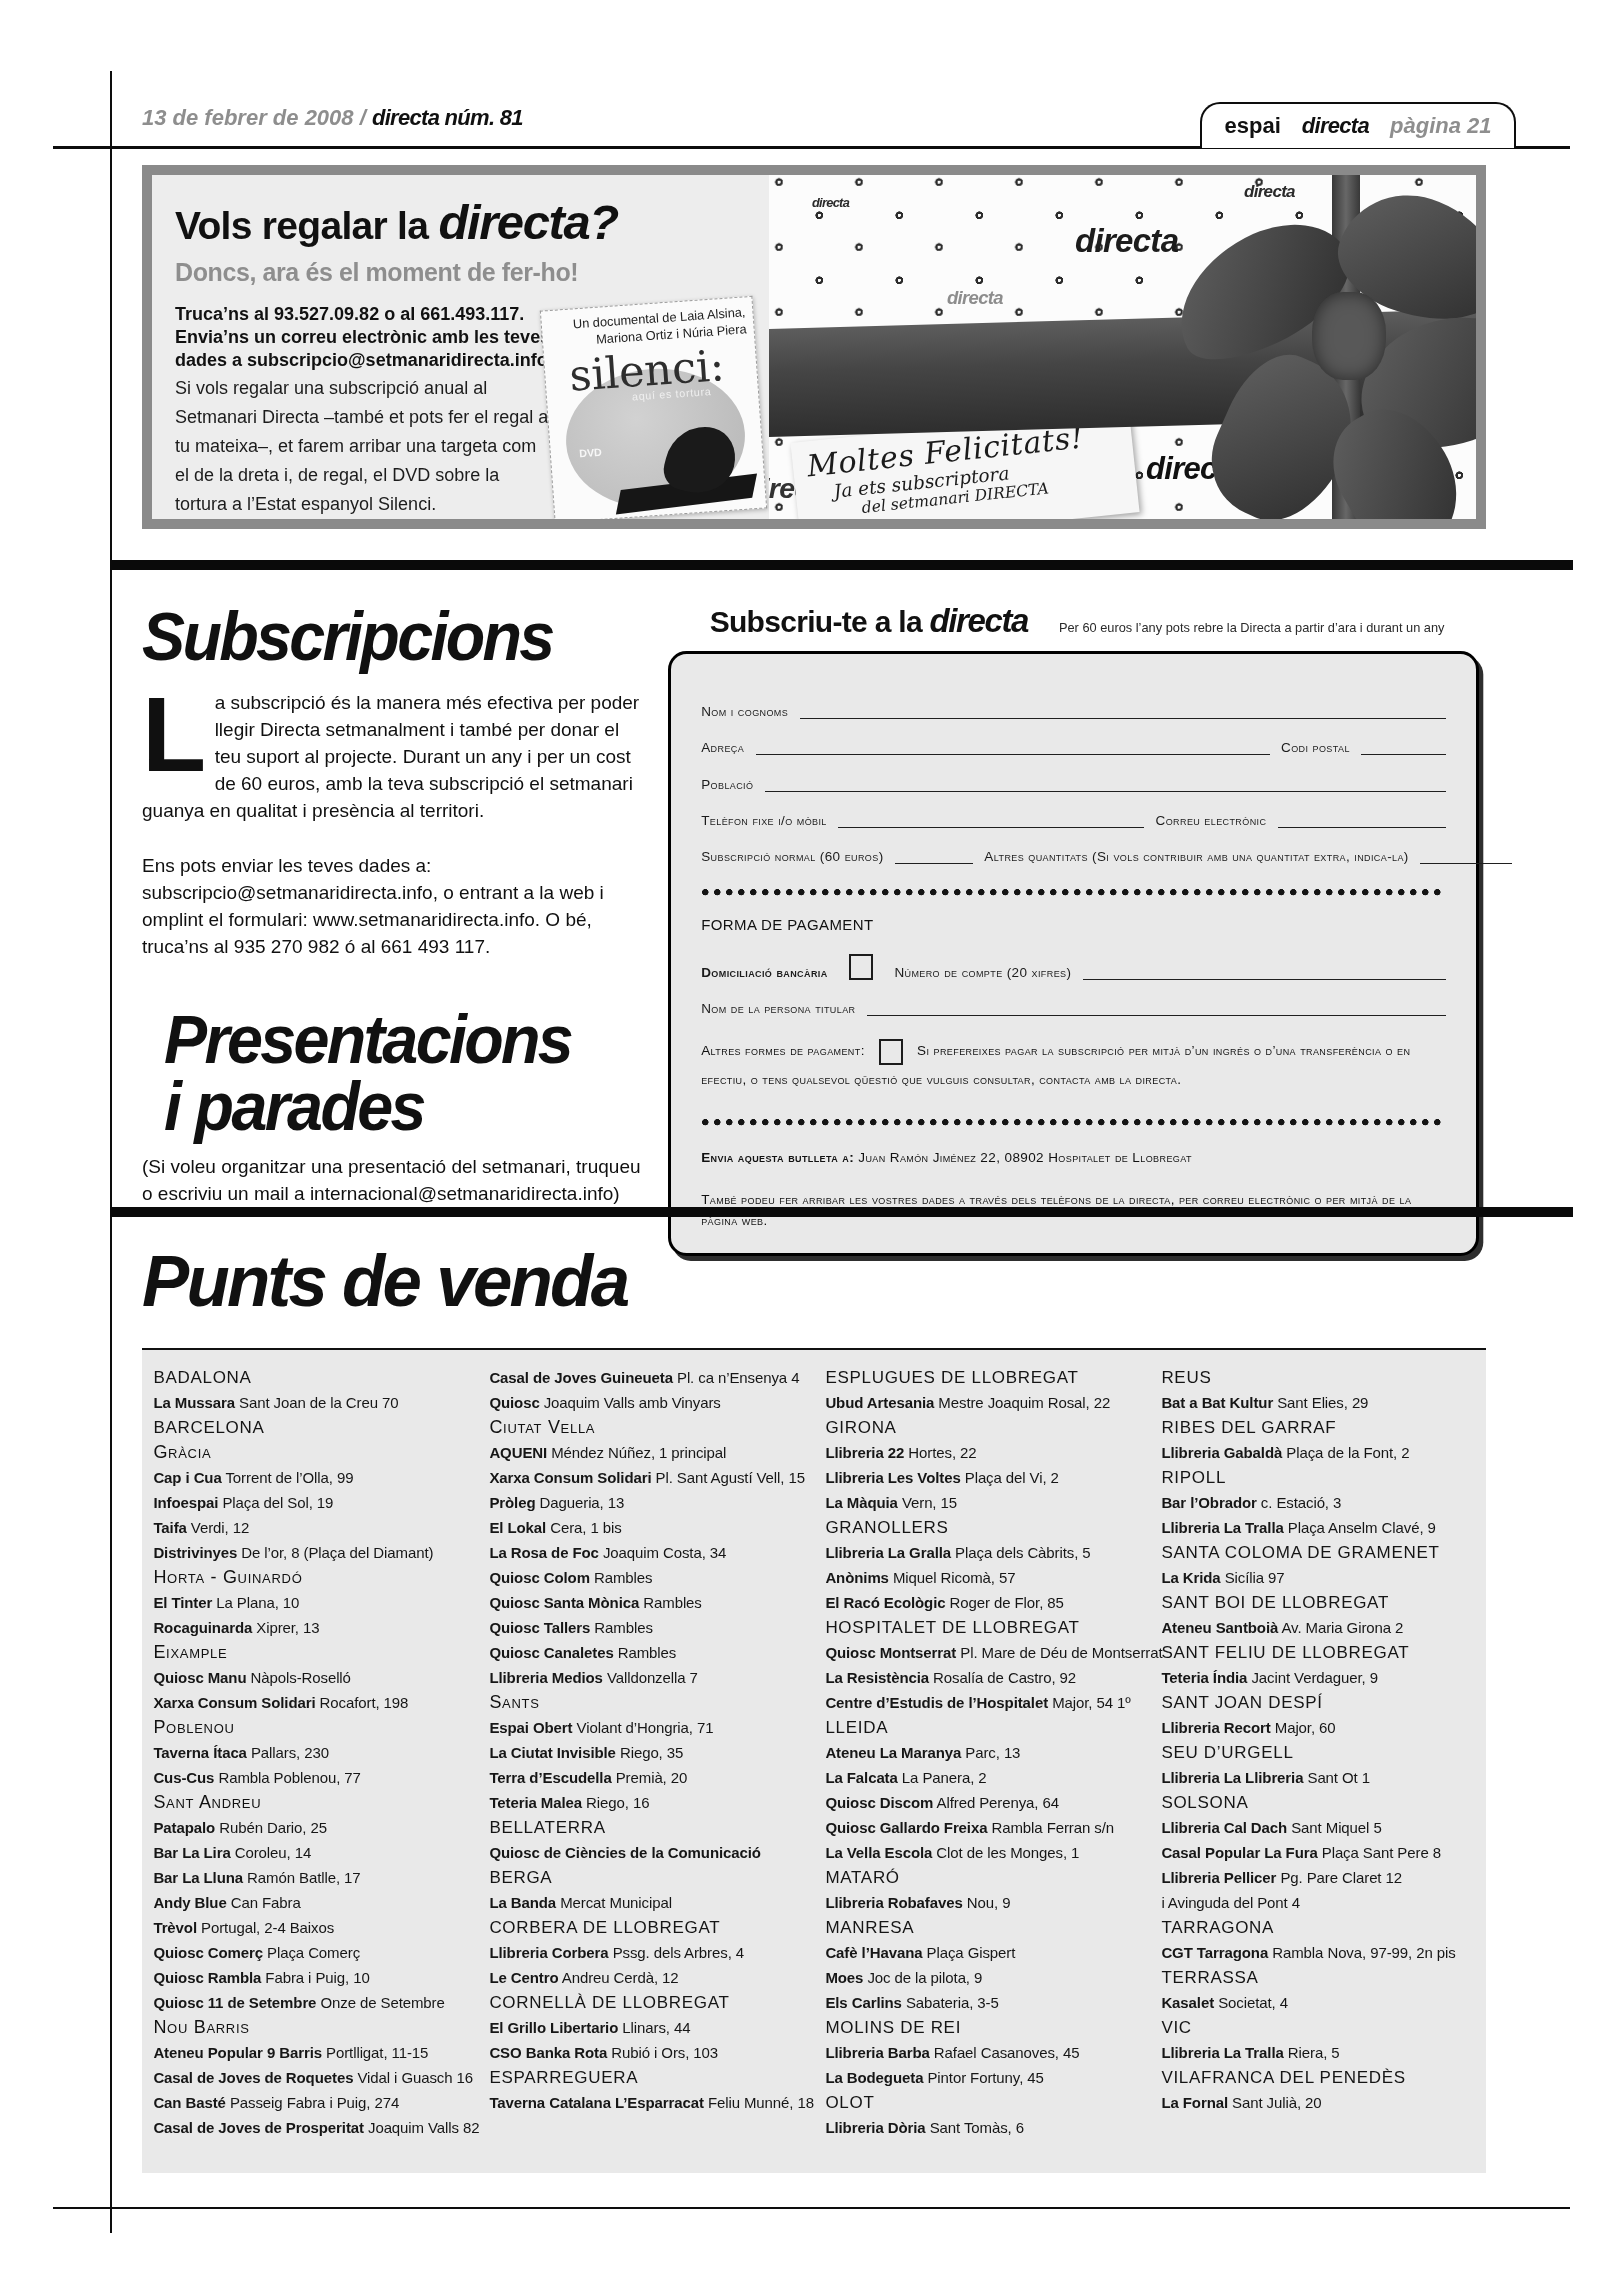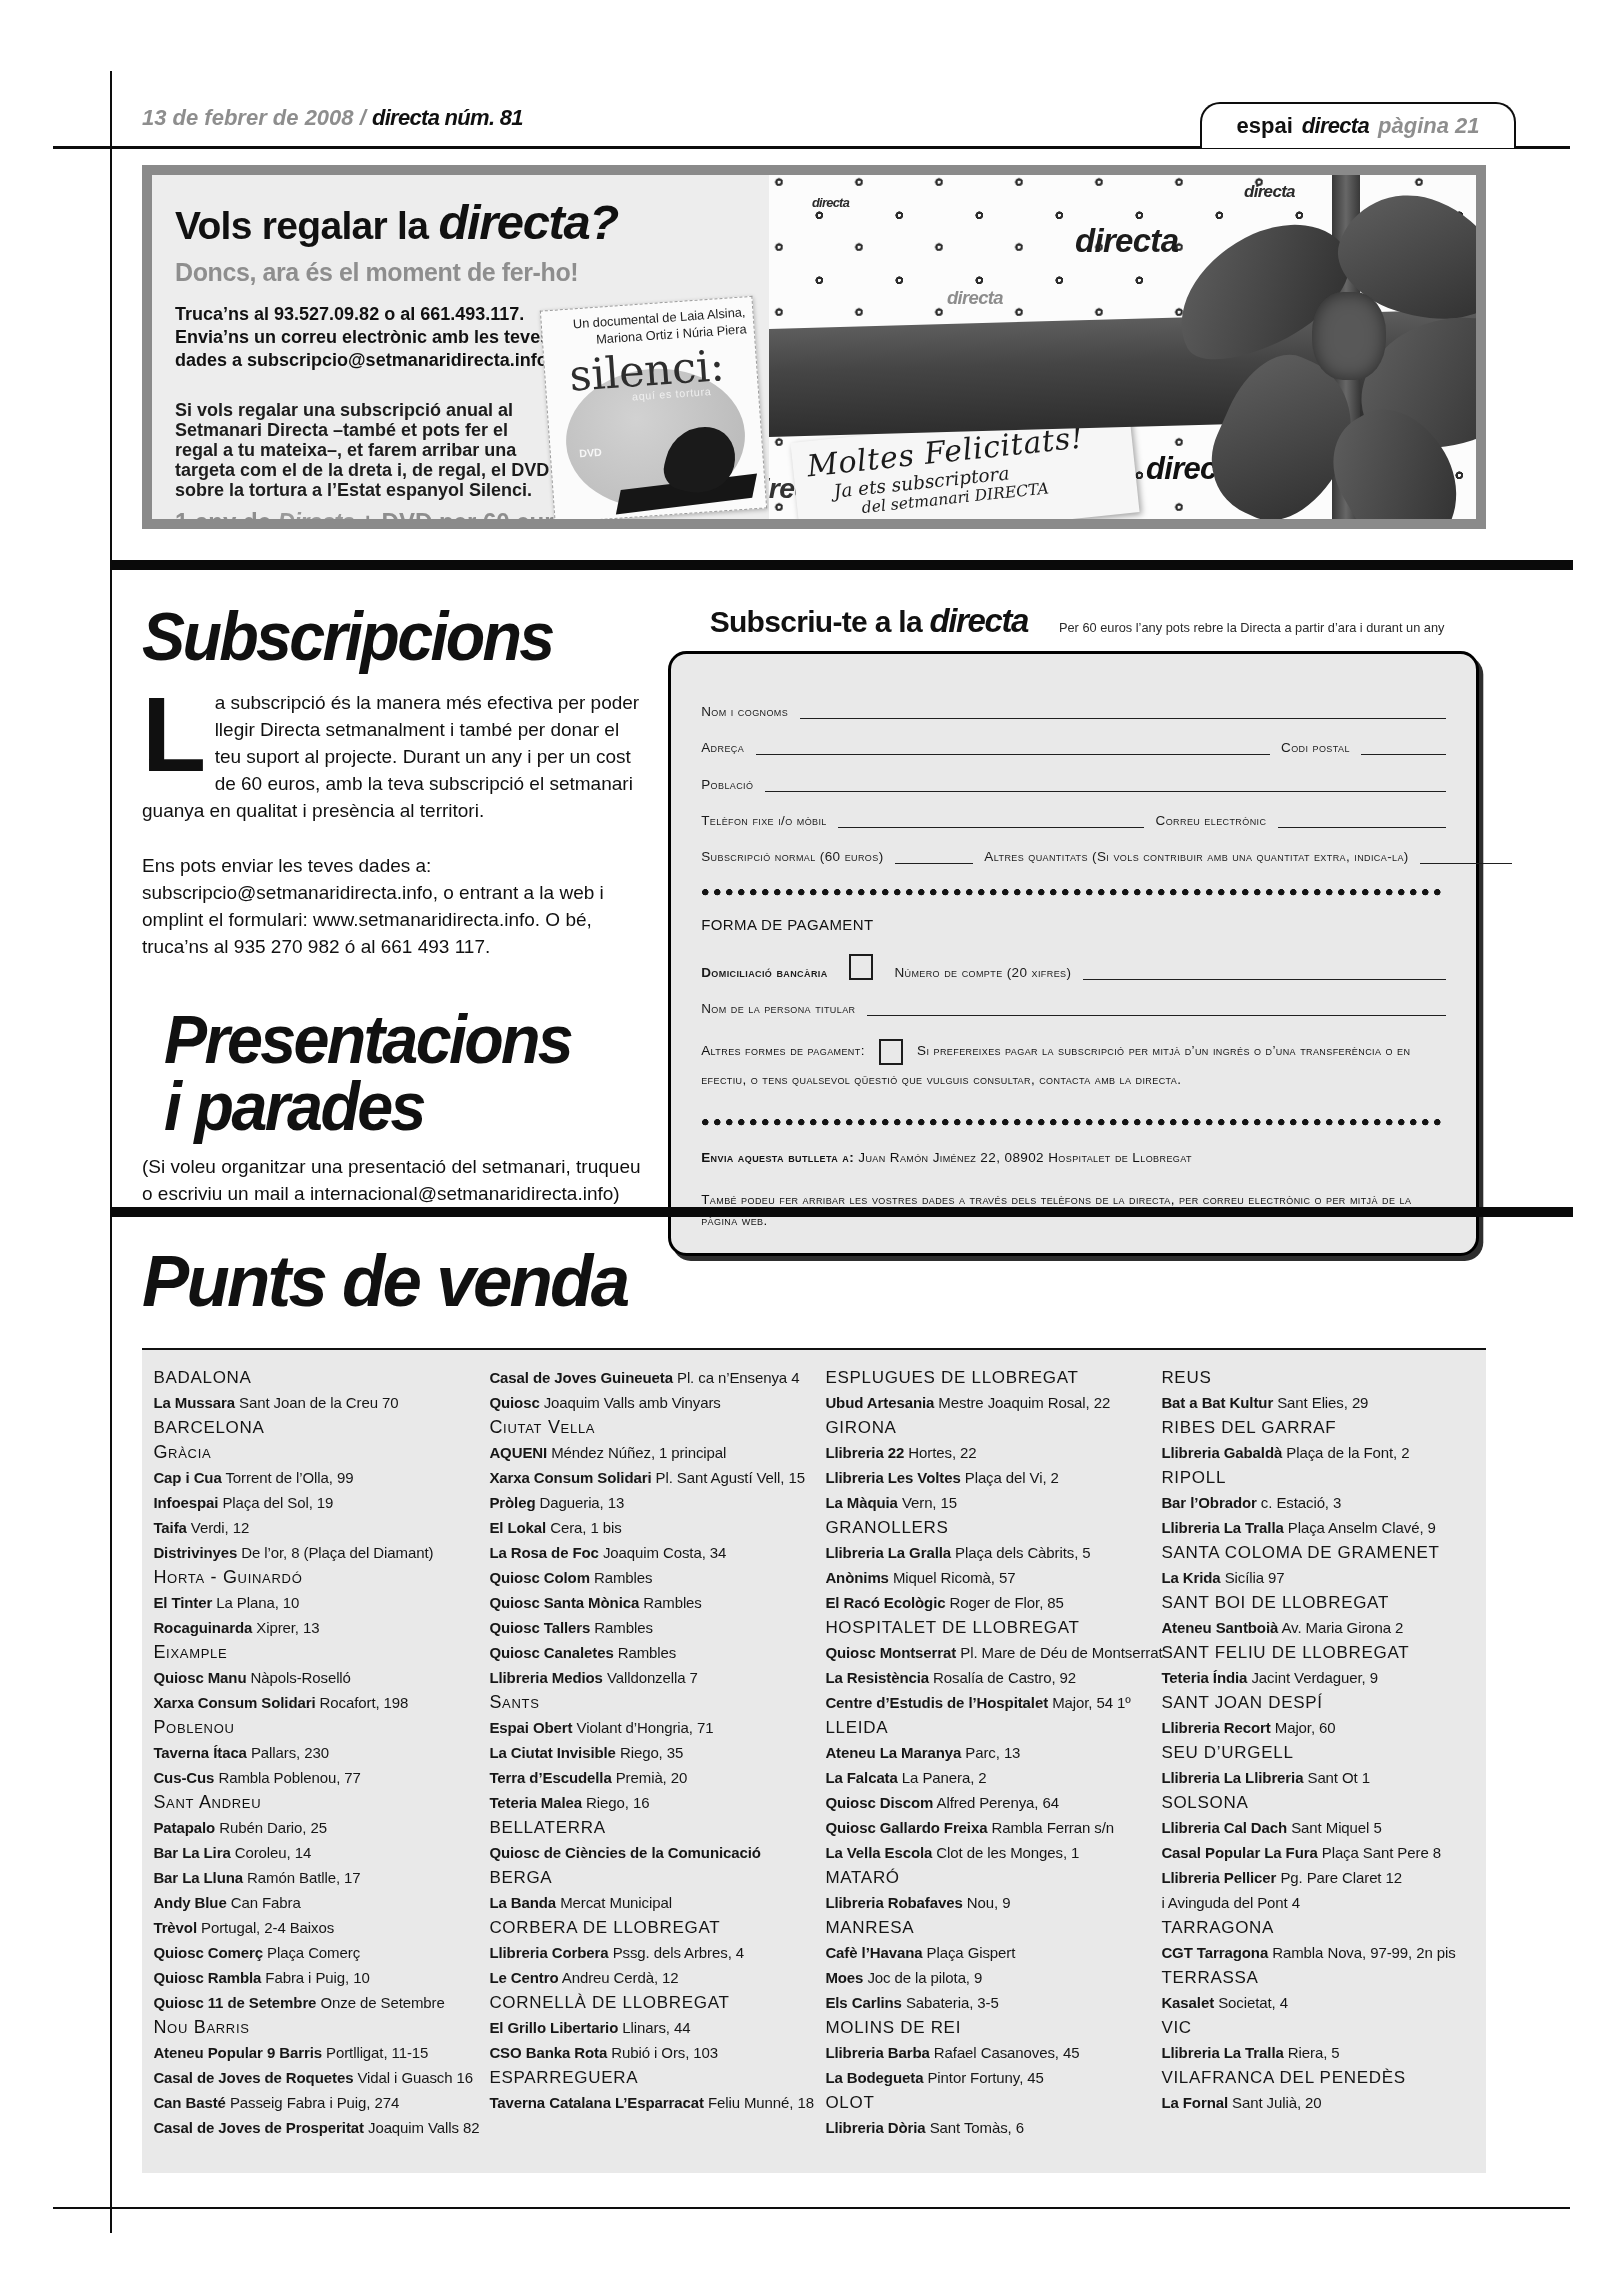--- a/index.html
+++ b/index.html
@@ -17,33 +17,33 @@
   .hrule-bottom{position:absolute;left:53px;top:2207px;width:1517px;height:2.1px;background:#0d0d0d;}
   .sepbar{position:absolute;left:110px;width:1473px;height:10px;background:#0a0a0a;}
   .sep1{top:560px;} .sep2{top:1207px;}
 
   
   .masthead-left{position:absolute;left:142px;top:105px;font-size:22px;font-weight:bold;white-space:nowrap;}
   .masthead-left .date{color:var(--gray_text);font-style:italic;}
   .brand{font-weight:bold;font-style:italic;letter-spacing:-0.7px;}
   .page-tab{position:absolute;left:1200px;top:102px;width:316px;height:46px;background:#fff;
     border:2.8px solid #0d0d0d;border-bottom:none;border-radius:20px 20px 0 0;
-    display:flex;align-items:center;justify-content:center;gap:9px;font-size:22px;font-weight:bold;z-index:2;}
+    display:flex;align-items:center;justify-content:center;gap:21px;font-size:22px;font-weight:bold;z-index:2;}
   .page-tab .pgray{color:var(--gray_text);font-style:italic;}
 
   
   .ad{position:absolute;left:142px;top:165px;width:1344px;height:364px;background:var(--ad_frame);
       border:10px solid var(--ad_frame);display:flex;overflow:hidden;}
   .ad-left{position:relative;width:617px;height:344px;background:var(--panel_bg);padding:18.5px 23px;overflow:hidden;}
   .ad-title{white-space:nowrap;}
   .ad-title .t1{font-size:39px;font-weight:bold;letter-spacing:-0.7px;}
   .ad-title .t2{font-size:49px;font-weight:bold;font-style:italic;letter-spacing:-1.4px;}
   .ad-sub{margin-top:8.5px;font-size:25px;font-weight:bold;color:var(--gray_text);letter-spacing:-0.4px;}
   .ad-contact{margin-top:15.6px;width:380px;font-size:18px;line-height:23px;font-weight:bold;}
-  .ad-body{margin-top:28px;width:380px;font-size:18px;line-height:20px;font-weight:bold;color:#1c1c1c;}
+  .ad-body{margin-top:2px;width:380px;font-size:18px;line-height:29px;font-weight:normal;color:#1c1c1c;}
   .ad-price{margin-top:8.5px;font-size:24px;font-weight:bold;color:var(--gray_text);white-space:nowrap;}
   .ad-price .brand{color:#9a9a9a;}
 
   .dvd{position:absolute;left:395px;top:128px;width:213px;height:213px;background:#fbfbfb;
        border:1.4px dashed #9b9b9b;transform:rotate(-4deg);z-index:3;padding:7.1px;box-shadow:0.7px 1.4px 4.3px rgba(0,0,0,.25);}
   .dvd-credits{font-size:12.8px;line-height:16.4px;text-align:right;color:#222;}
   .dvd-ellipse{position:absolute;left:15.6px;top:65px;width:179px;height:139px;border-radius:50%;
        background:radial-gradient(circle at 40% 35%,#d2d2d2,#bdbdbd 75%);}
   .dvd-title{position:absolute;left:24px;top:41px;font-family:"DejaVu Serif",serif;font-size:43px;color:#2e2e2e;}
   .dvd-sub{position:absolute;left:85px;top:85px;font-size:10.7px;color:#efefef;letter-spacing:0.7px;}

